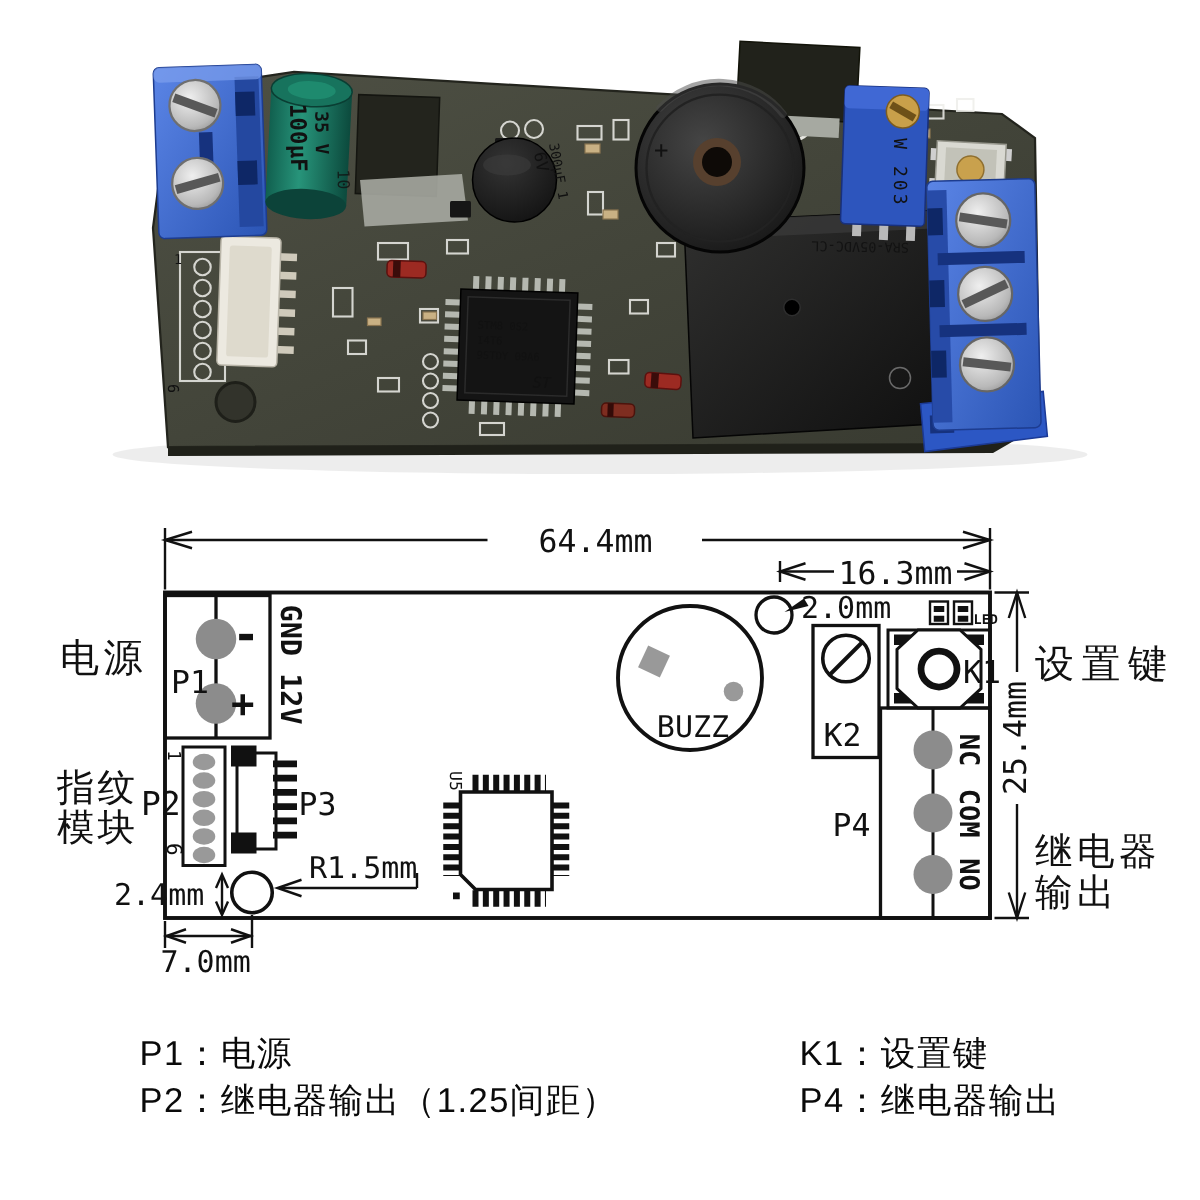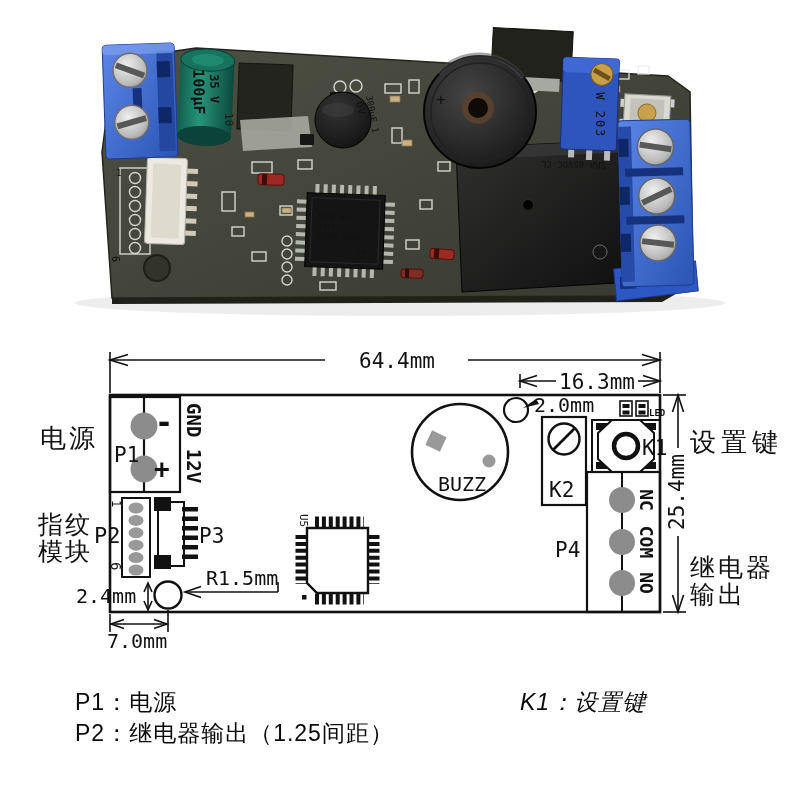--- a/index.html
+++ b/index.html
@@ -1,21 +1,21 @@
 <!DOCTYPE html>
 <html><head>
 <meta charset="utf-8">
 <style>
   html,body{margin:0;padding:0;}
   body{width:800px;height:800px;position:relative;background:#ffffff;overflow:hidden;
        font-family:"Liberation Sans",sans-serif;}
   .photo-svg{position:absolute;top:0;left:0;}
   .diagram-svg{position:absolute;top:330px;left:0;}
-  .legend-left{position:absolute;left:75px;top:687px;}
-  .legend-right{position:absolute;left:520px;top:687px;font-style:italic;}
+  .legend-left{position:absolute;left:93px;top:687px;}
+  .legend-right{position:absolute;left:533px;top:687px;}
   .legend-line{font-size:23px;font-weight:500;color:#0a0a0a;letter-spacing:1px;
                line-height:31px;white-space:nowrap;font-family:"Liberation Sans",sans-serif;}
   text{font-family:"DejaVu Sans Mono","Liberation Mono",monospace;fill:#111;}
   .cjk{font-family:"Liberation Sans",sans-serif;}
 </style>
 </head>
 <body>
 
 <svg class="photo-svg" width="800" height="330" viewBox="0 0 800 330">
   <defs>
@@ -403,13 +403,14 @@
   <text x="690" y="246" font-size="25" class="cjk" letter-spacing="3">继电器</text>
   <text x="690" y="273" font-size="25" class="cjk" letter-spacing="3">输出</text>
 </svg>
 
 <div class="legend-left">
   <div class="legend-line">P1：电源</div>
   <div class="legend-line">P2：继电器输出（1.25间距）</div>
 </div>
 <div class="legend-right">
   <div class="legend-line">K1：设置键</div>
+  <div class="legend-line">P4：继电器输出</div>
 </div>
 
 </body></html>

